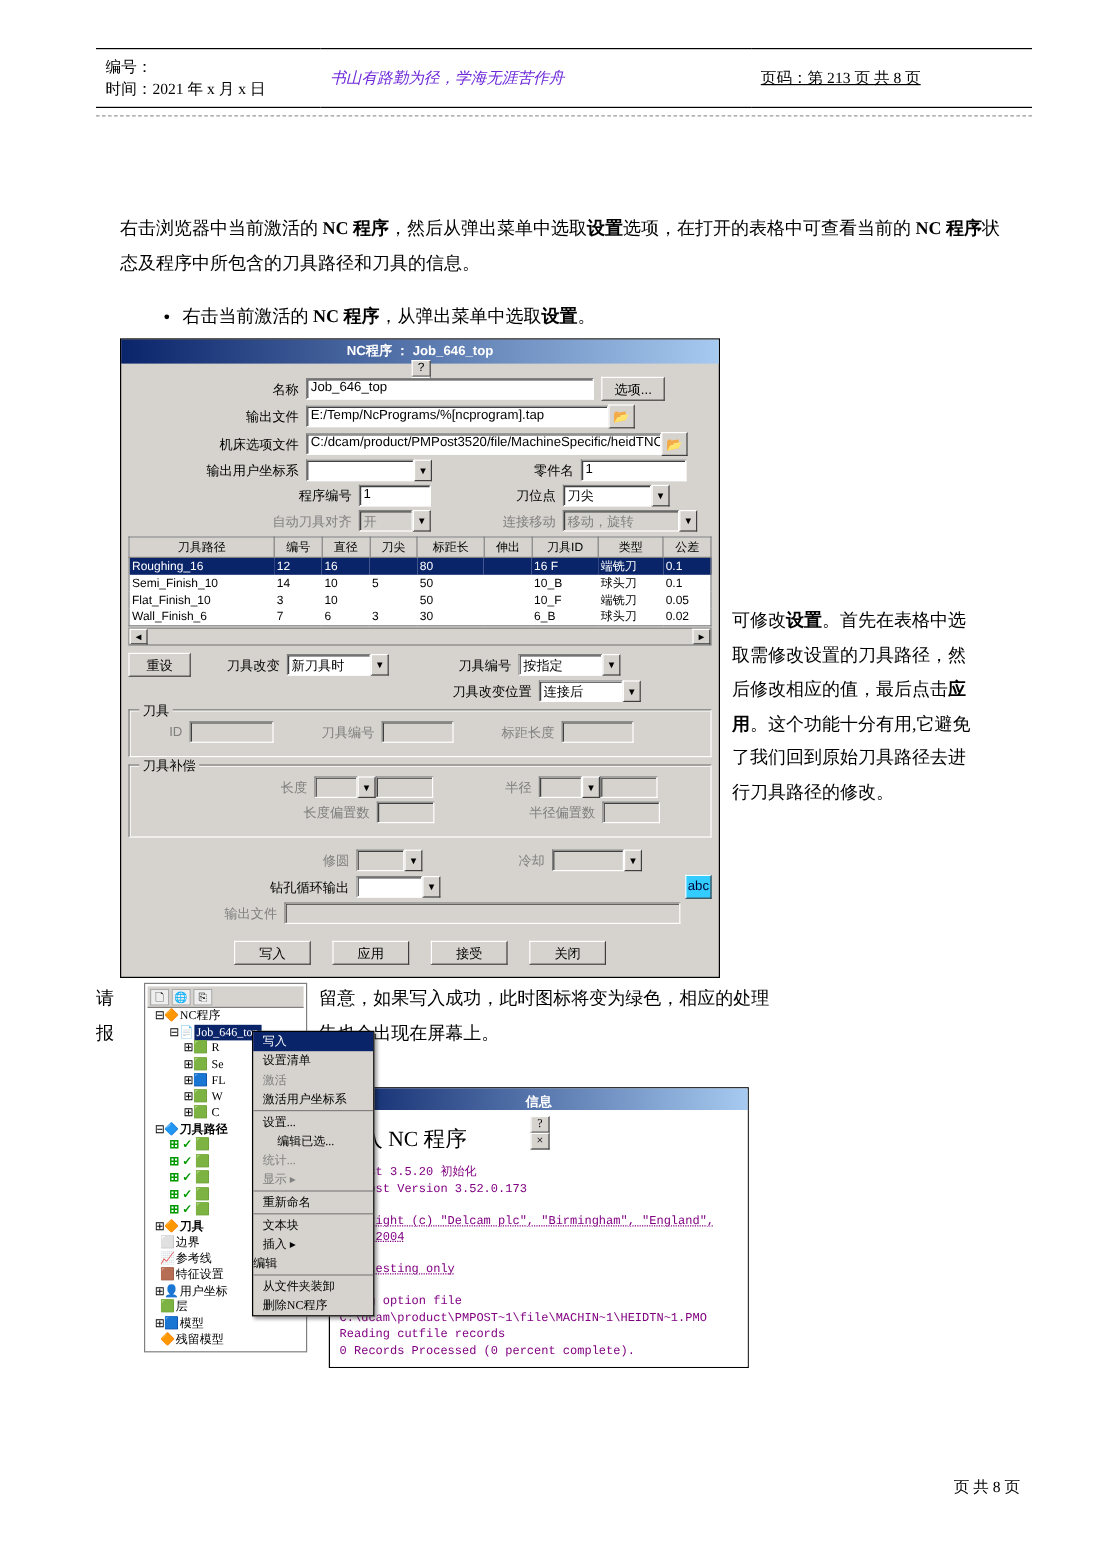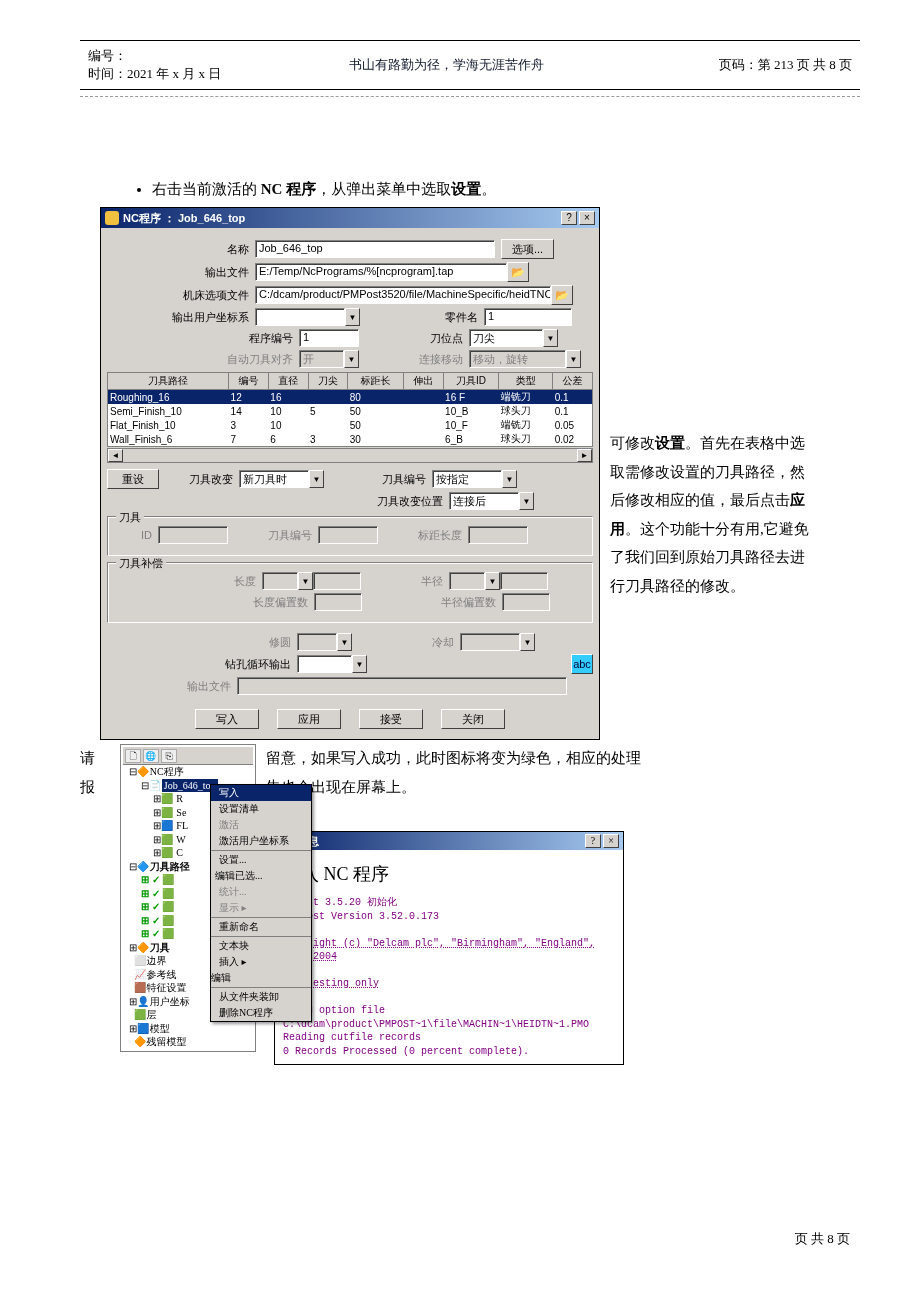--- a/index.html
+++ b/index.html
@@ -19,22 +19,22 @@
     margin-bottom: 4px;
   }
   .header-table td {
     border-top: 1px solid #000;
     border-bottom: 1px solid #000;
     padding: 6px 8px;
     vertical-align: middle;
     font-size: 13px;
   }
   .header-left { width: 24%; }
-  .header-mid { width: 46%; text-align: center; color: #0f172a; font-family: "KaiTi","楷体",serif; font-size: 18px; }
-  .header-right { width: 30%; text-align: right; }
+  .header-mid { width: 46%; color: #6d28d9; font-family: "KaiTi","楷体",serif; font-size: 18px; font-style: italic; }
+  .header-right { width: 30%; text-align: left; text-decoration: underline; }
   .dashed-line {
     border-top: 1.5px dashed #999;
     margin: 6px 0 80px 0;
   }
   .body-text { margin: 0 20px 18px 20px; line-height: 1.9; font-size: 15px; }
   .body-text b, .list b { font-weight: bold; }
   .list { margin: 0 0 6px 50px; font-size: 15px; }
   .list li { margin-bottom: 4px; line-height: 1.6; }
   
   
@@ -48,20 +48,21 @@
     display: inline-block;
     vertical-align: top;
   }
   .titlebar {
     background: linear-gradient(to right,#0a246a,#a6caf0);
     color:#fff;
     display:flex;
     align-items:center;
     padding:2px 4px;
     height:20px;
+    flex-direction:column;
   }
   .titlebar .icon { width:14px;height:14px;background:#f0c040;border-radius:3px;margin-right:4px;display:inline-block;}
   .titlebar .ttl { flex:1; font-weight:bold; font-size:11px;}
   .titlebar .wbtn { background:#d6d3ce;border:1px solid #fff;border-right-color:#404040;border-bottom-color:#404040;width:16px;height:14px;text-align:center;line-height:12px;font-size:10px;margin-left:2px;color:#000;cursor:pointer;}
   .dlg-body { padding:8px 6px 10px 6px; }
   .row { display:flex; align-items:center; margin:3px 0; }
   .lbl { text-align:right; padding-right:6px; color:#000; font-size:11px;}
   .lbl.dim { color:#808080; }
   .inp {
     background:#fff;
@@ -142,20 +143,23 @@
         <div>编号：</div>
         <div>时间：2021 年 x 月 x 日</div>
       </td>
       <td class="header-mid">书山有路勤为径，学海无涯苦作舟</td>
       <td class="header-right">页码：第 213 页  共 8 页</td>
     </tr>
   </tbody>
     </table>
   <div class="dashed-line"></div>
 
+  <p class="body-text">
+    <span>右击浏览器中当前激活的 </span><b>NC 程序</b><span>，然后从弹出菜单中选取</span><b>设置</b><span>选项，在打开的表格中可查看当前的 </span><b>NC 程序</b><span>状态及程序中所包含的刀具路径和刀具的信息。</span>
+  </p>
 
   <ul class="list">
     <li>
       <span>右击当前激活的 </span><b>NC 程序</b><span>，从弹出菜单中选取</span><b>设置</b><span>。</span>
     </li>
   </ul>
 
   <div class="dlg-wrap">
 
     <div class="dialog">
@@ -415,21 +419,21 @@
         <div class="i1">⊞🟦<span>模型</span></div>
         <div class="i1">&nbsp;&nbsp;🔶<span>残留模型</span></div>
       </div>
       <div class="menu" id="ctx-menu" style="position:absolute;left:90px;top:40px;background:#d6d3ce;border:1px solid #000;box-shadow:2px 2px 3px rgba(0,0,0,.4);font-size:10px;width:102px;">
           <div style="padding: 1px 8px; background: rgb(10, 36, 106); color: rgb(255, 255, 255);">写入</div>
           <div style="padding: 1px 8px;">设置清单</div>
           <div style="padding: 1px 8px; color: rgb(128, 128, 128);">激活</div>
           <div style="padding: 1px 8px;">激活用户坐标系</div>
           <div style="border-top: 1px solid rgb(128, 128, 128); margin: 1px 0px;"></div>
           <div style="padding: 1px 8px;">设置...</div>
-          <div style="padding: 1px 4px;">编辑已选...</div>
+          <div style="padding: 1px 20px;">编辑已选...</div>
           <div style="padding: 1px 8px; color: rgb(128, 128, 128);">统计...</div>
           <div style="padding: 1px 8px; color: rgb(128, 128, 128);">显示  ▸</div>
           <div style="border-top: 1px solid rgb(128, 128, 128); margin: 1px 0px;"></div>
           <div style="padding: 1px 8px;">重新命名</div>
           <div style="border-top: 1px solid rgb(128, 128, 128); margin: 1px 0px;"></div>
           <div style="padding: 1px 8px;">文本块</div>
           <div style="padding: 1px 8px;">插入  ▸</div>
           <div style="padding: 1px 0;">编辑</div>
           <div style="border-top: 1px solid rgb(128, 128, 128); margin: 1px 0px;"></div>
           <div style="padding: 1px 8px;">从文件夹装卸</div>

